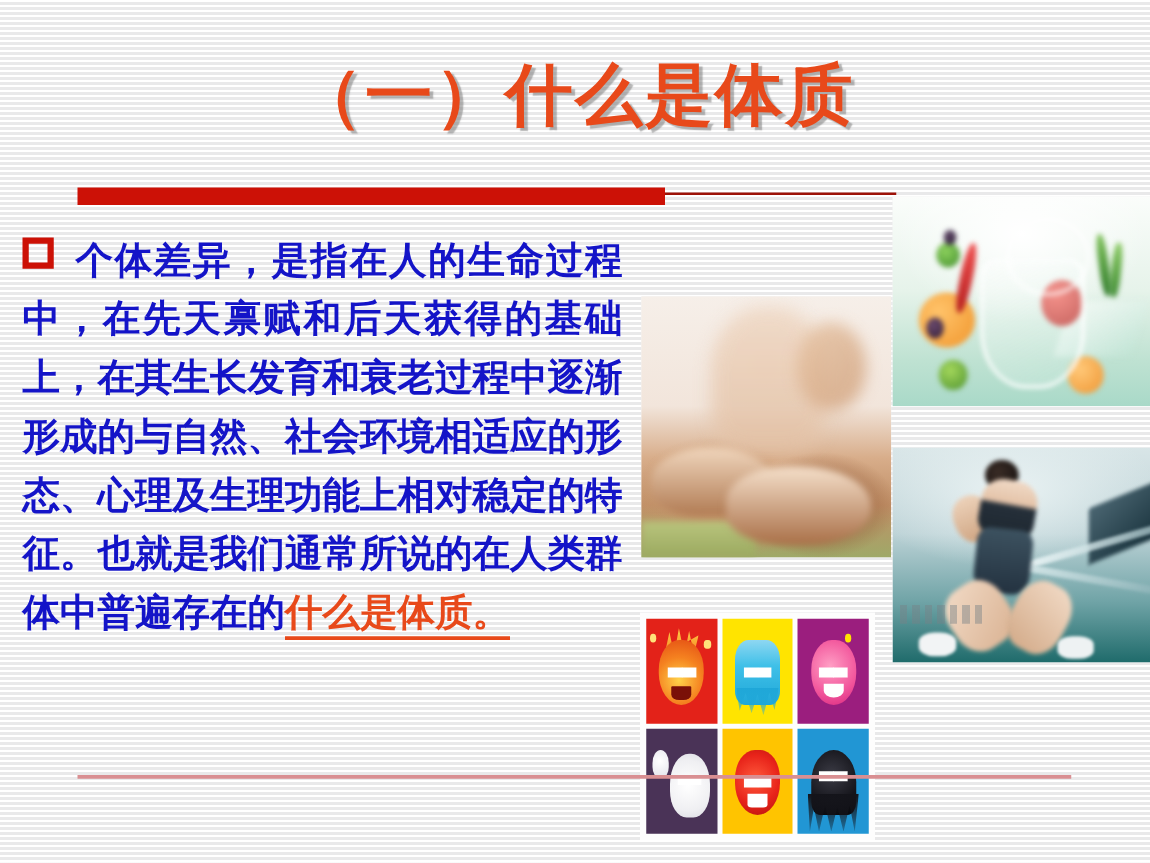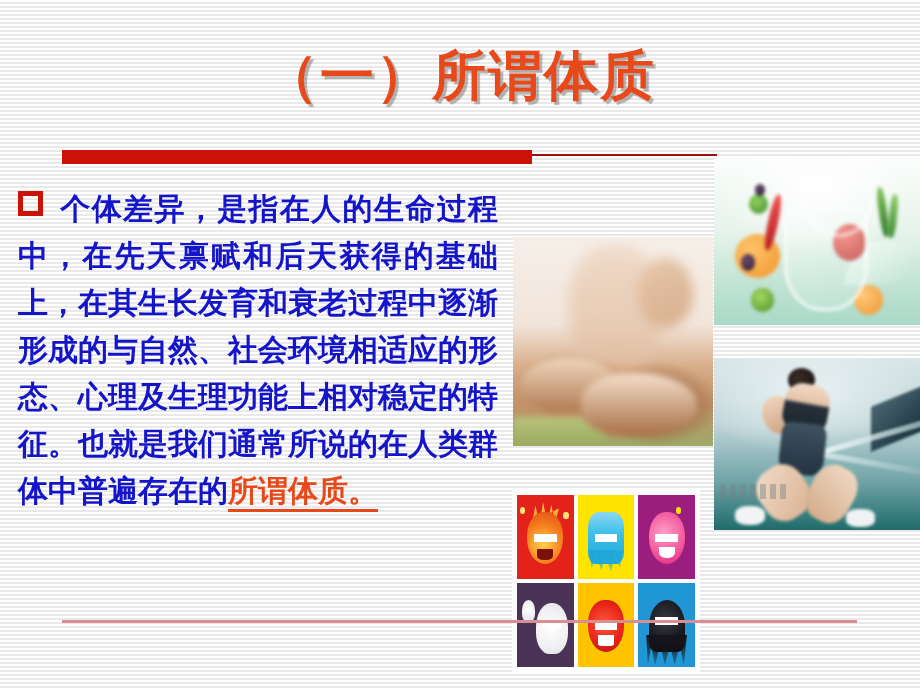--- a/index.html
+++ b/index.html
@@ -396,27 +396,27 @@
     width: 60%; height: 30%;
     background: linear-gradient(to bottom, #1fa7d8, rgba(31,167,216,.25));
     clip-path: polygon(0 0, 100% 0, 90% 70%, 78% 14%, 64% 86%, 50% 20%, 36% 80%, 22% 16%, 8% 72%);
   }
 </style>
 </head>
 <body>
 
 <div id="slide">
 
-  <div id="title">（一）所谓体质</div>
+  <div id="title">（一）什么是体质</div>
 
   <div id="rule-bar"></div>
   <div id="rule-tail"></div>
 
   <div id="body-text">
-    <span id="bullet-square"></span><span>个体差异，是指在人的生命过程中，在先天禀赋和后天获得的基础上，在其生长发育和衰老过程中逐渐形成的与自然、社会环境相适应的形态、心理及生理功能上相对稳定的特征。也就是我们通常所说的在人类群体中普遍存在的</span><span class="emphasis">所谓体质。</span>
+    <span id="bullet-square"></span><span>个体差异，是指在人的生命过程中，在先天禀赋和后天获得的基础上，在其生长发育和衰老过程中逐渐形成的与自然、社会环境相适应的形态、心理及生理功能上相对稳定的特征。也就是我们通常所说的在人类群体中普遍存在的</span><span class="emphasis">什么是体质。</span>
   </div>
 
   <div class="photo" id="photo-meditation">
     <div class="ph-bg"></div>
     <div class="ph-figure"></div>
     <div class="ph-arm"></div>
     <div class="ph-mat"></div>
     <div class="ph-hand-a"></div>
     <div class="ph-hand-b"></div>
   </div>

